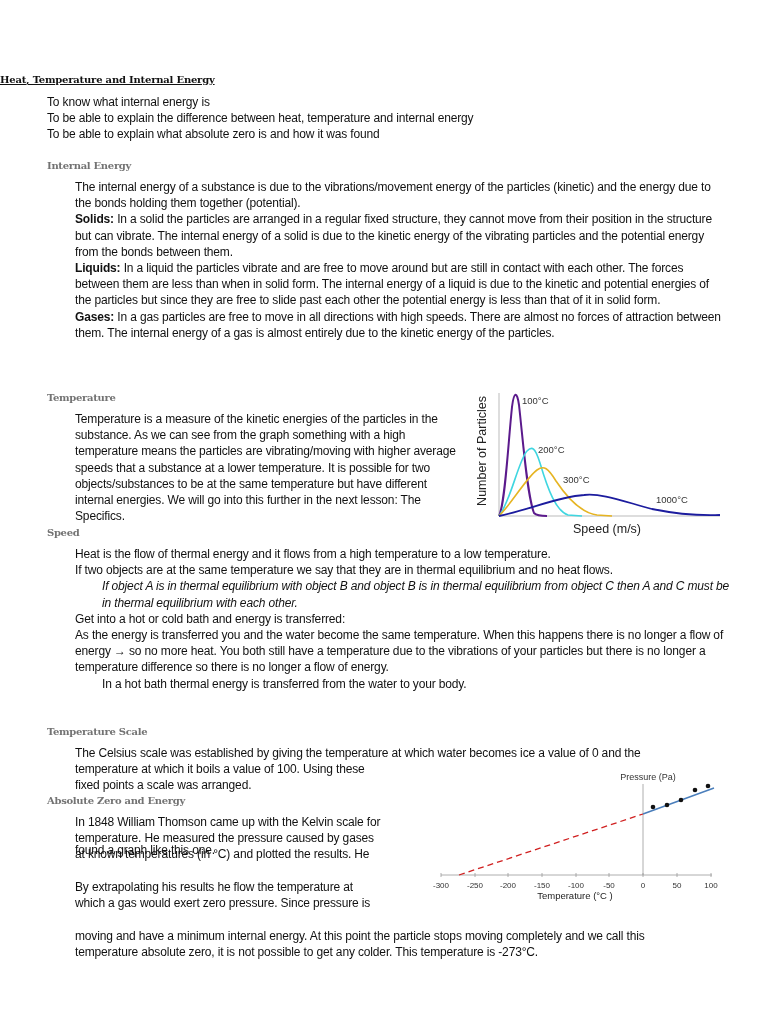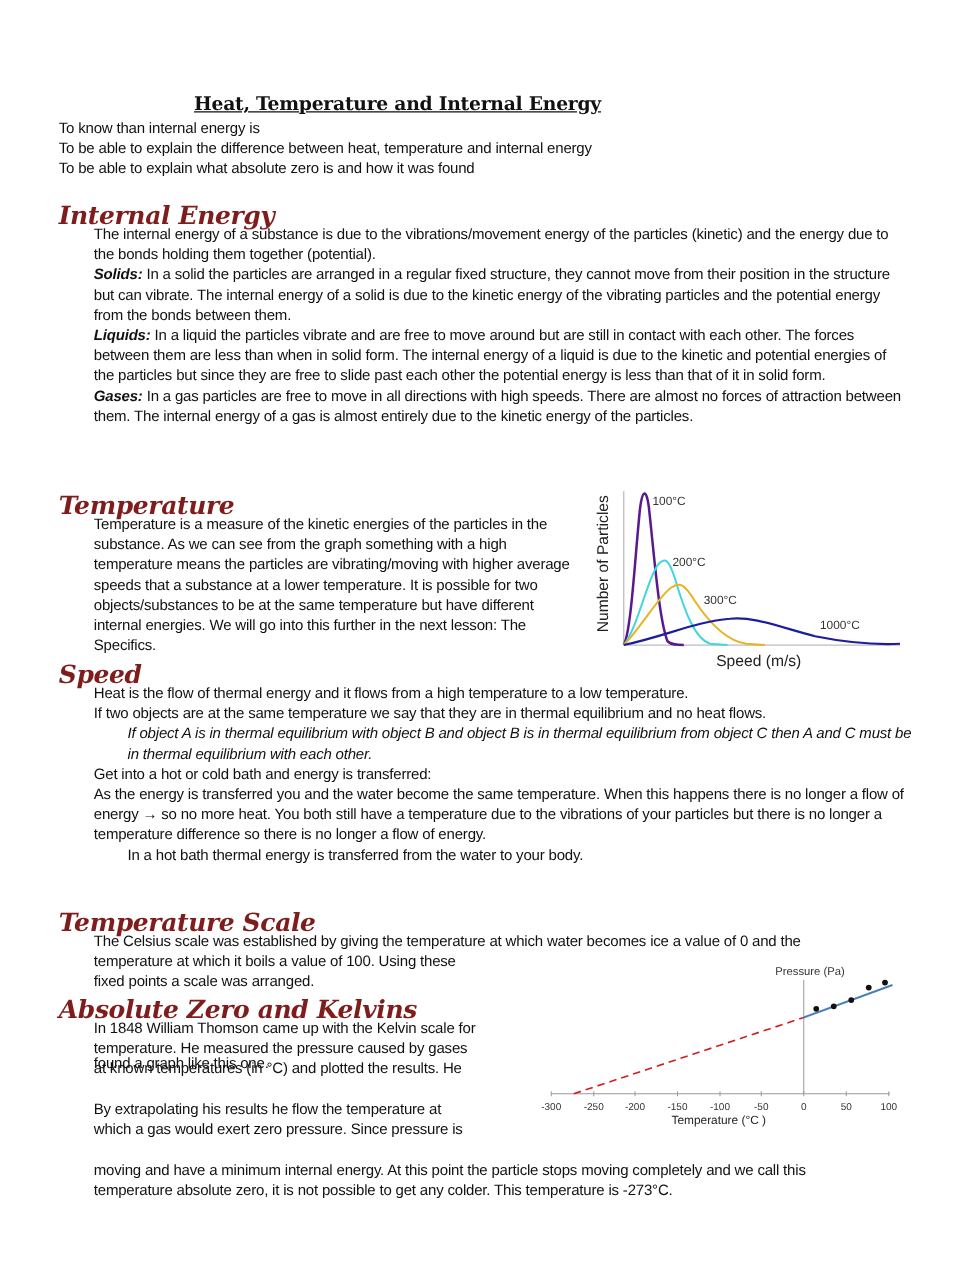--- a/index.html
+++ b/index.html
@@ -1,39 +1,39 @@
 <!DOCTYPE html>
 <html><head>
 <meta charset="utf-8">
 <style>
   html, body { margin: 0; padding: 0; background: #ffffff; }
   body { width: 768px; height: 1024px; position: relative; overflow: hidden;
          font-family: "Liberation Sans", sans-serif; color: #111; }
   .page { position: absolute; left: 0; top: 0; width: 768px; height: 1024px; }
-  .title { position: absolute; left: 0; width: 636px; top: 74px; text-align: center;
-           font-family: "DejaVu Serif", serif; font-weight: bold; font-size: 15px;
+  .title { position: absolute; left: 0; width: 636px; top: 74px; 
+           font-family: "DejaVu Serif", serif; font-weight: bold; font-size: 10px;
            text-decoration: underline; color: #111; letter-spacing: -0.2px; }
   .line { position: absolute; font-size: 12px; line-height: 16px; white-space: nowrap; letter-spacing: -0.15px; }
   .obj { left: 47px; }
-  .h2 { position: absolute; left: 47px; font-family: "DejaVu Serif", serif; font-style: italic;
-        font-weight: bold; font-size: 20px; color: #7f1d1d; letter-spacing: -0.3px; }
+  .h2 { position: absolute; left: 47px; font-family: "DejaVu Serif", serif; 
+        font-weight: bold; font-size: 10px; color: #737373; letter-spacing: -0.3px; }
   .para { position: absolute; font-size: 12px; line-height: 16.2px; letter-spacing: -0.15px; }
-  .para b i, .lbl { font-weight: bold; font-style: italic; }
+  .para b i, .lbl { font-weight: bold; }
   .it { font-style: italic; }
   .chart { position: absolute; }
   svg text { font-family: "Liberation Sans", sans-serif; }
 </style>
 </head>
 <body>
 
 <div class="page">
 
   <div class="title">Heat, Temperature and Internal Energy</div>
 
-  <div class="line obj" style="top:94px">To know than internal energy is</div>
+  <div class="line obj" style="top:94px">To know what internal energy is</div>
   <div class="line obj" style="top:110px">To be able to explain the difference between heat, temperature and internal energy</div>
   <div class="line obj" style="top:126px">To be able to explain what absolute zero is and how it was found</div>
 
   <div class="h2" style="top:160px">Internal Energy</div>
   <div class="para" style="left:75px; top:179px; width:650px">
     <div>The internal energy of a substance is due to the vibrations/movement energy of the particles (kinetic) and the energy due to the bonds holding them together (potential).</div>
     <div><span class="lbl">Solids:</span><span> In a solid the particles are arranged in a regular fixed structure, they cannot move from their position in the structure but can vibrate. The internal energy of a solid is due to the kinetic energy of the vibrating particles and the potential energy from the bonds between them.</span></div>
     <div><span class="lbl">Liquids:</span><span> In a liquid the particles vibrate and are free to move around but are still in contact with each other. The forces between them are less than when in solid form. The internal energy of a liquid is due to the kinetic and potential energies of the particles but since they are free to slide past each other the potential energy is less than that of it in solid form.</span></div>
     <div><span class="lbl">Gases:</span><span>  In a gas particles are free to move in all directions with high speeds. There are almost no forces of attraction between them. The internal energy of a gas is almost entirely due to the kinetic energy of the particles.</span></div>
   </div>
@@ -64,21 +64,21 @@
     <div>Get into a hot or cold bath and energy is transferred:</div>
     <div>As the energy is transferred you and the water become the same temperature. When this happens there is no longer a flow of energy → so no more heat. You both still have a temperature due to the vibrations of your particles but there is no longer a temperature difference so there is no longer a flow of energy.</div>
     <div style="padding-left:27px">In a hot bath thermal energy is transferred from the water to your body.</div>
   </div>
 
   <div class="h2" style="top:726px">Temperature Scale</div>
   <div class="line" style="left:75px; top:745px">The Celsius scale was established by giving the temperature at which water becomes ice a value of 0 and the</div>
   <div class="line" style="left:75px; top:761px">temperature at which it boils a value of 100. Using these</div>
   <div class="line" style="left:75px; top:777px">fixed points a scale was arranged.</div>
 
-  <div class="h2" style="top:795px">Absolute Zero and Kelvins</div>
+  <div class="h2" style="top:795px">Absolute Zero and Energy</div>
   <div class="line" style="left:75px; top:814px">In 1848 William Thomson came up with the Kelvin scale for</div>
   <div class="line" style="left:75px; top:830px">temperature. He measured the pressure caused by gases</div>
   <div class="line" style="left:75px; top:846px">at known temperatures (in °C) and plotted the results. He</div>
   <div class="line" style="left:75px; top:842px">found a graph like this one.</div>
   <div class="line" style="left:75px; top:879px">By extrapolating his results he flow the temperature at</div>
   <div class="line" style="left:75px; top:895px">which a gas would exert zero pressure. Since pressure is</div>
   <div class="line" style="left:75px; top:928px">moving and have a minimum internal energy. At this point the particle stops moving completely and we call this</div>
   <div class="line" style="left:75px; top:944px">temperature absolute zero, it is not possible to get any colder. This temperature is -273°C.</div>
 
   <svg class="chart" style="left:425px; top:768px" width="300" height="135" viewBox="0 0 300 135">

